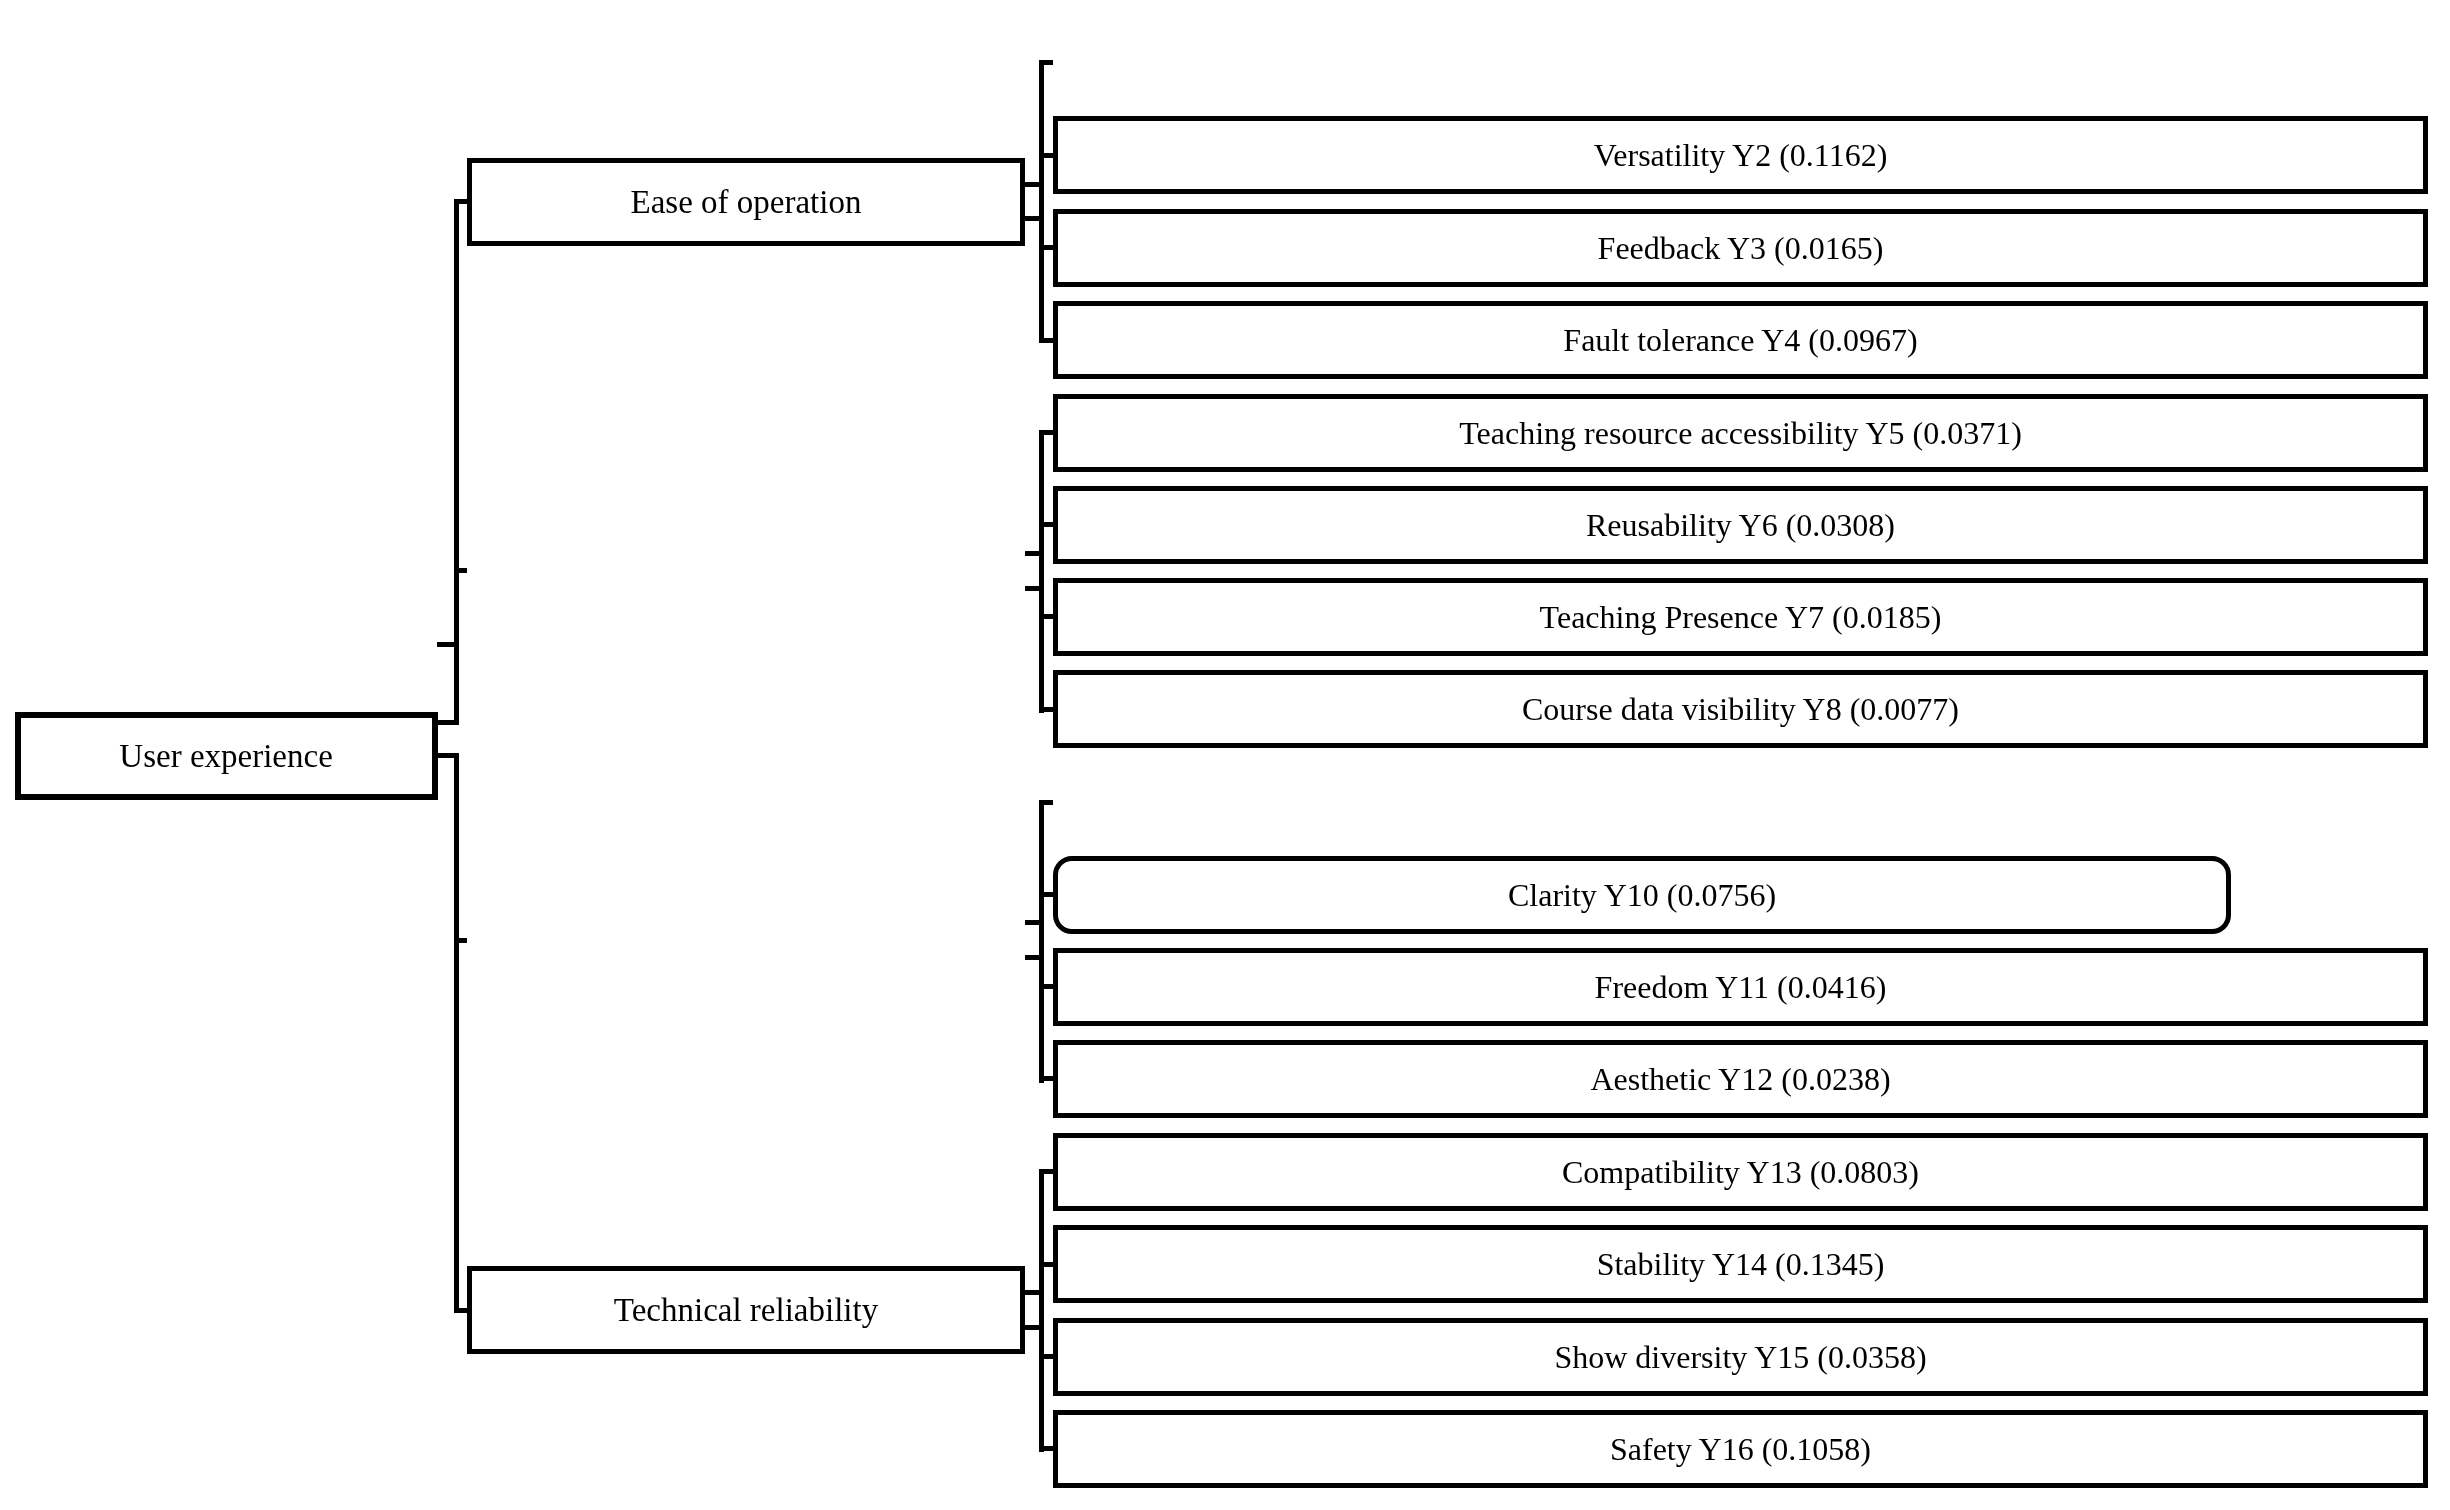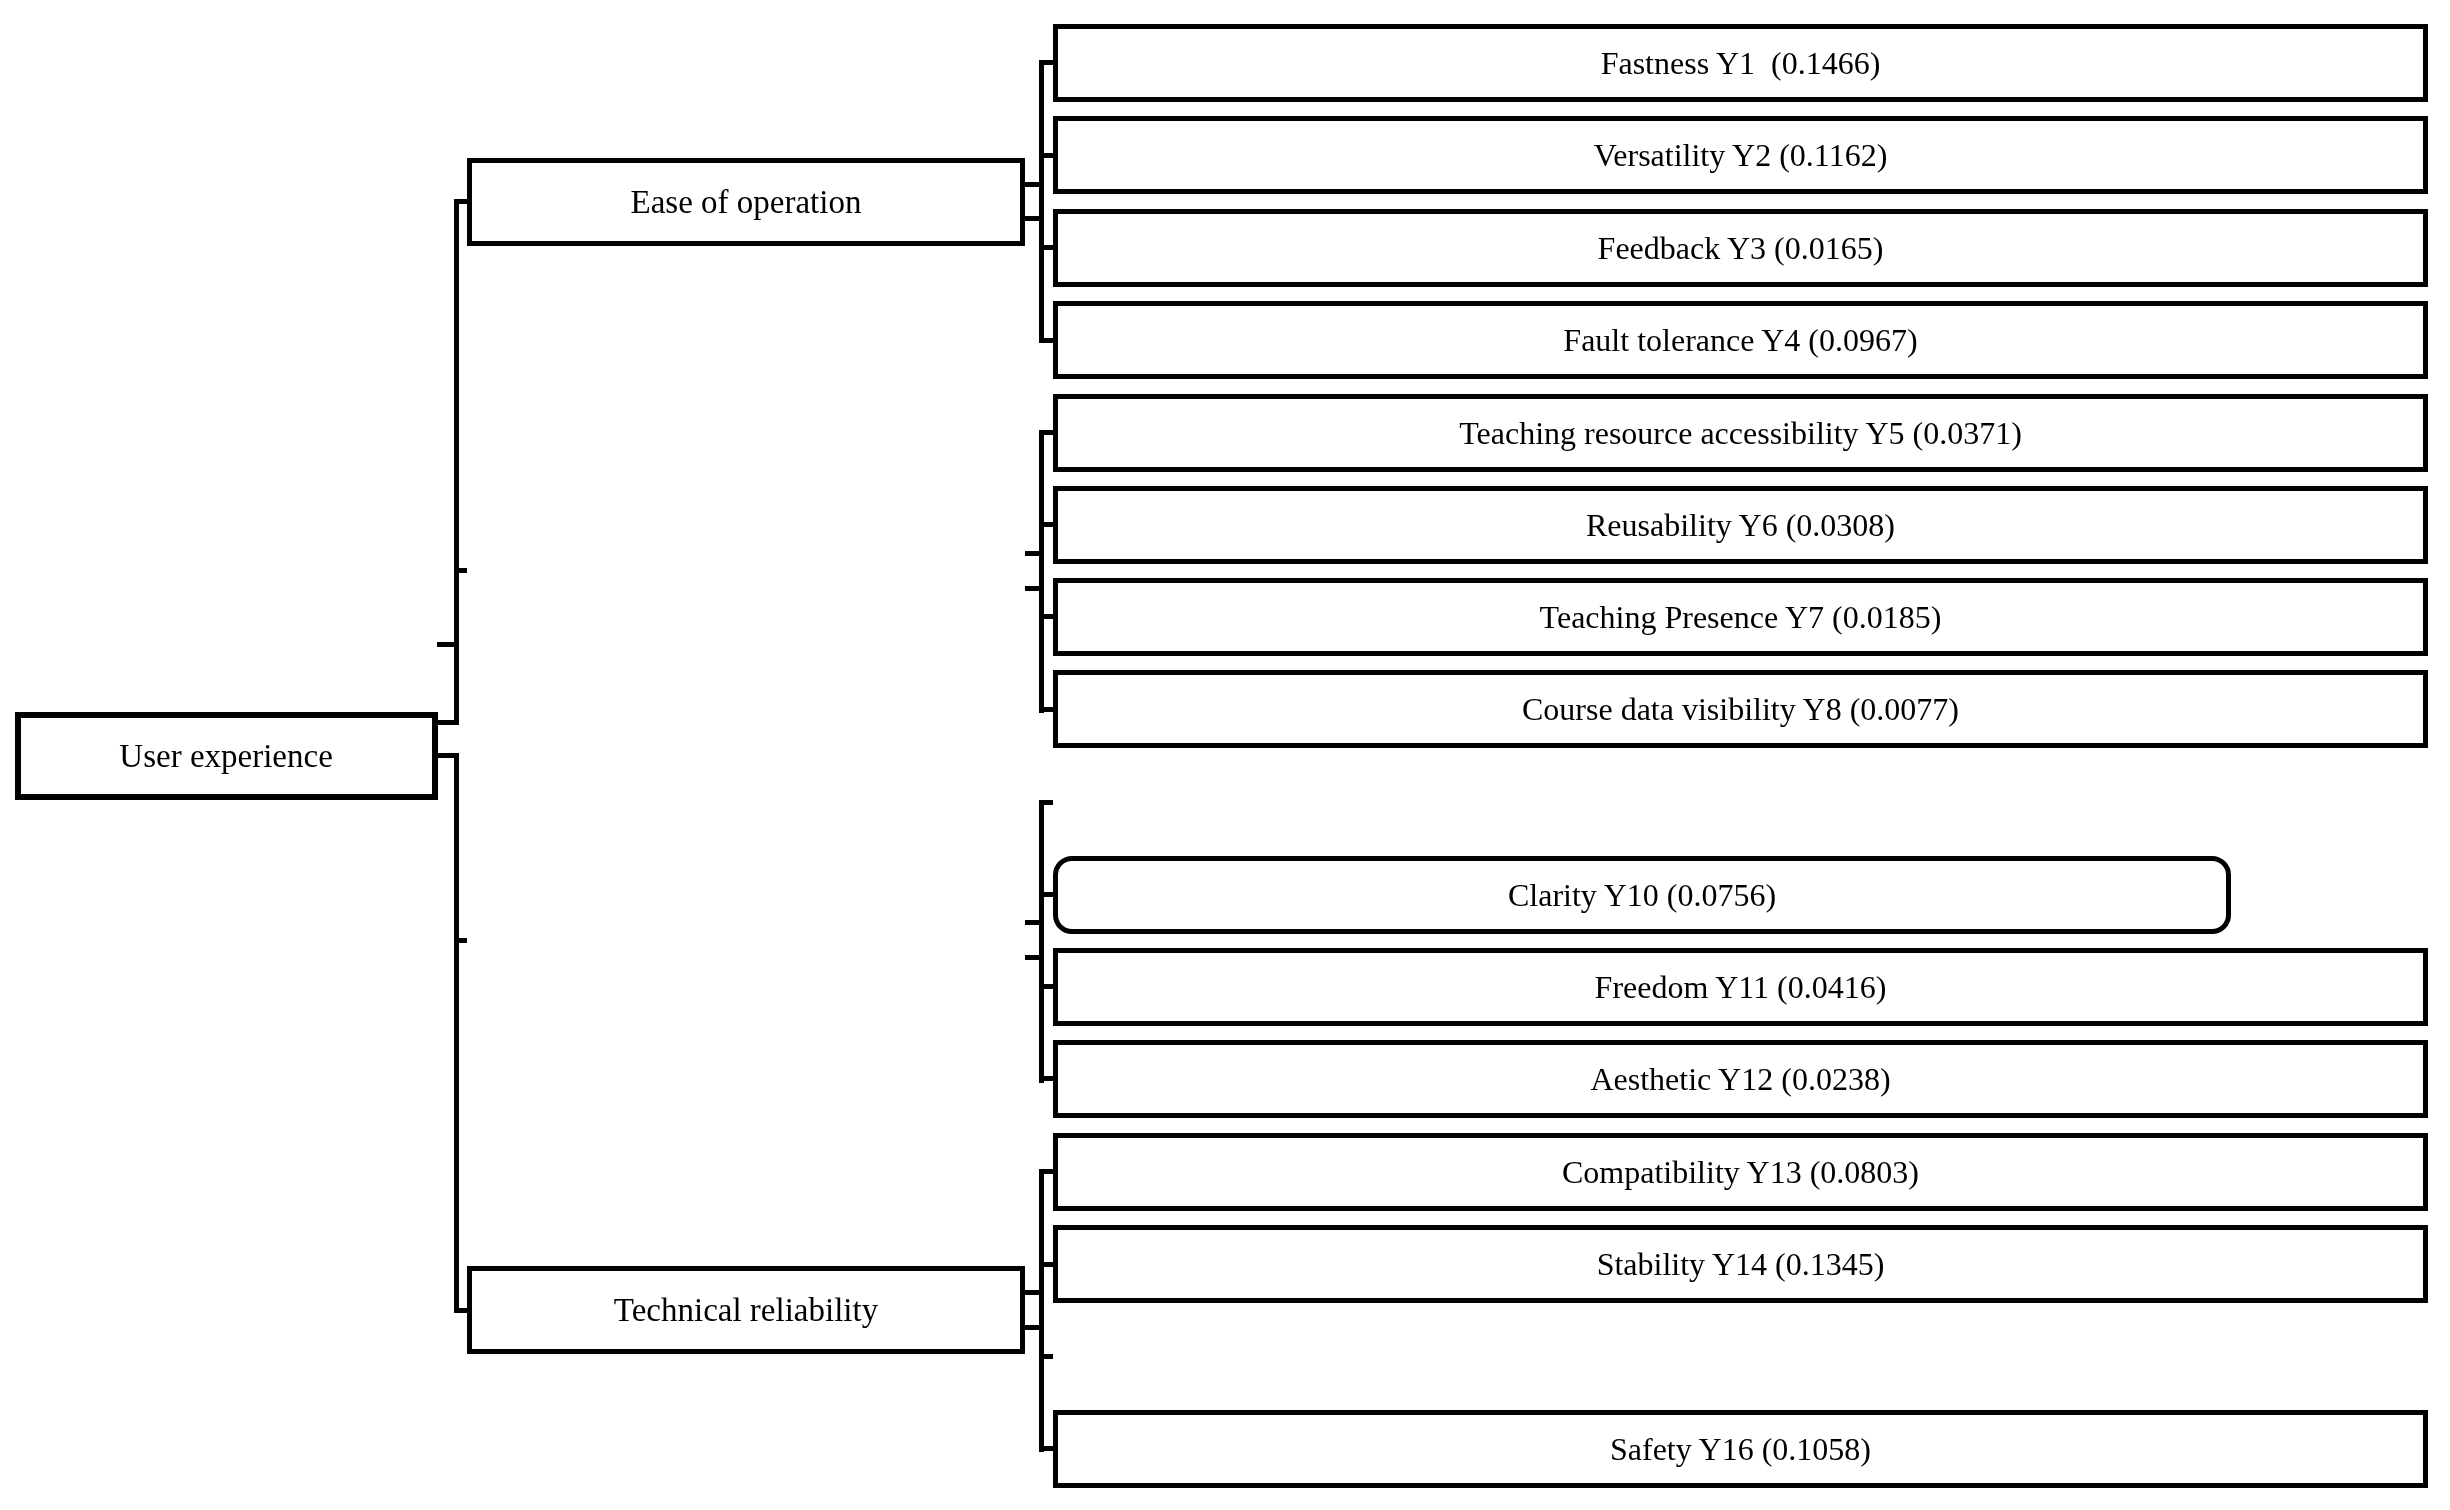--- a/index.html
+++ b/index.html
@@ -38,23 +38,20 @@
     <span>User experience</span>
   </div>
 
   <div class="box cat" style="left:467px;top:158px;width:558px;height:88px;">
     <span>Ease of operation</span>
   </div>
   <div class="box cat" style="left:467px;top:1266px;width:558px;height:88px;">
     <span>Technical reliability</span>
   </div>
 
-  <div class="box" style="left:1053px;top:24px;width:1375px;height:78px;">
-    <span>Fastness Y1  (0.1466)</span>
-  </div>
   <div class="box" style="left:1053px;top:116px;width:1375px;height:78px;">
     <span>Versatility Y2 (0.1162)</span>
   </div>
   <div class="box" style="left:1053px;top:209px;width:1375px;height:78px;">
     <span>Feedback Y3 (0.0165)</span>
   </div>
   <div class="box" style="left:1053px;top:301px;width:1375px;height:78px;">
     <span>Fault tolerance Y4 (0.0967)</span>
   </div>
 
@@ -79,20 +76,23 @@
   </div>
   <div class="box" style="left:1053px;top:1040px;width:1375px;height:78px;">
     <span>Aesthetic Y12 (0.0238)</span>
   </div>
 
   <div class="box" style="left:1053px;top:1133px;width:1375px;height:78px;">
     <span>Compatibility Y13 (0.0803)</span>
   </div>
   <div class="box" style="left:1053px;top:1225px;width:1375px;height:78px;">
     <span>Stability Y14 (0.1345)</span>
+  </div>
+  <div class="box" style="left:1053px;top:1318px;width:1375px;height:78px;">
+    <span>Show diversity Y15 (0.0358)</span>
   </div>
   <div class="box" style="left:1053px;top:1410px;width:1375px;height:78px;">
     <span>Safety Y16 (0.1058)</span>
   </div>
 
   <div class="line" style="left:435px;top:720px;width:24px;height:5.3px;"></div>
   <div class="line" style="left:435px;top:753px;width:24px;height:5.3px;"></div>
   <div class="line" style="left:454px;top:199px;width:5.3px;height:526px;"></div>
   <div class="line" style="left:454px;top:753px;width:5.3px;height:560px;"></div>
   <div class="line" style="left:437px;top:642px;width:17px;height:5.3px;"></div>

